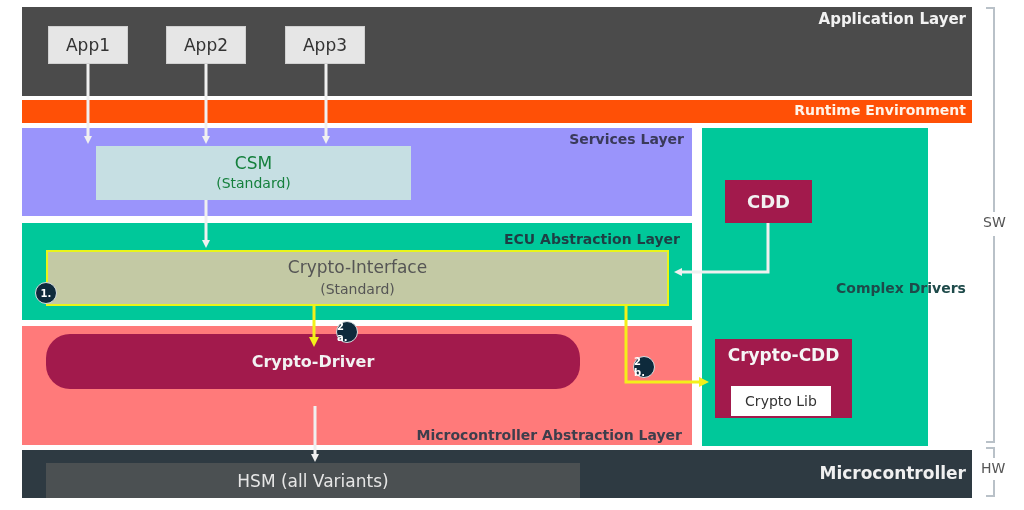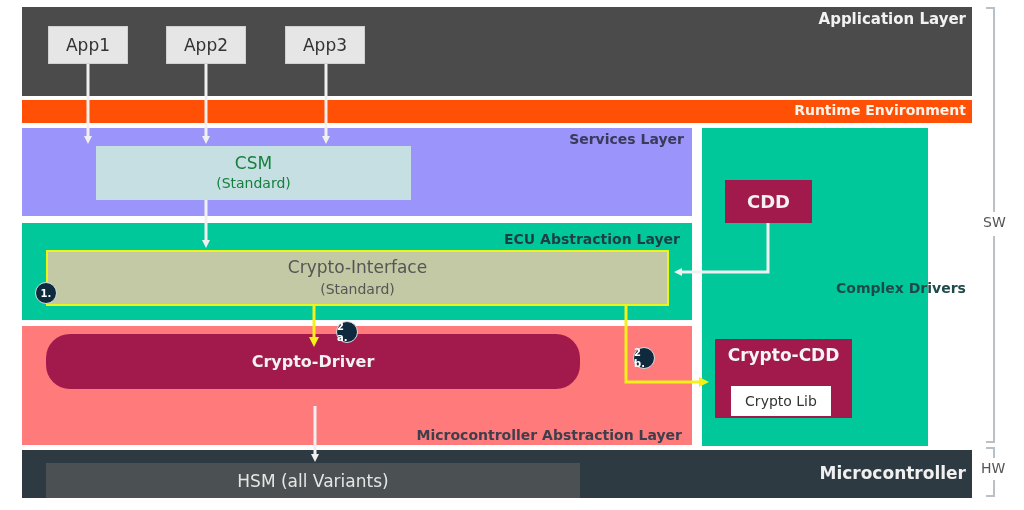--- a/index.html
+++ b/index.html
@@ -151,15 +151,15 @@
 
 <span class="abs bracket-label" style="left:983px; top:214px;">SW</span>
 <span class="abs bracket-label" style="left:981px; top:460px;">HW</span>
 
 <div class="abs badge" style="left:35px; top:282px;">
     <span>1.</span>
   </div>
 <div class="abs badge" style="left:336px; top:321px;">
     <span>2 a.</span>
   </div>
-<div class="abs badge" style="left:633px; top:347px;">
+<div class="abs badge" style="left:633px; top:356px;">
     <span>2 b.</span>
   </div>
 
 </body></html>

